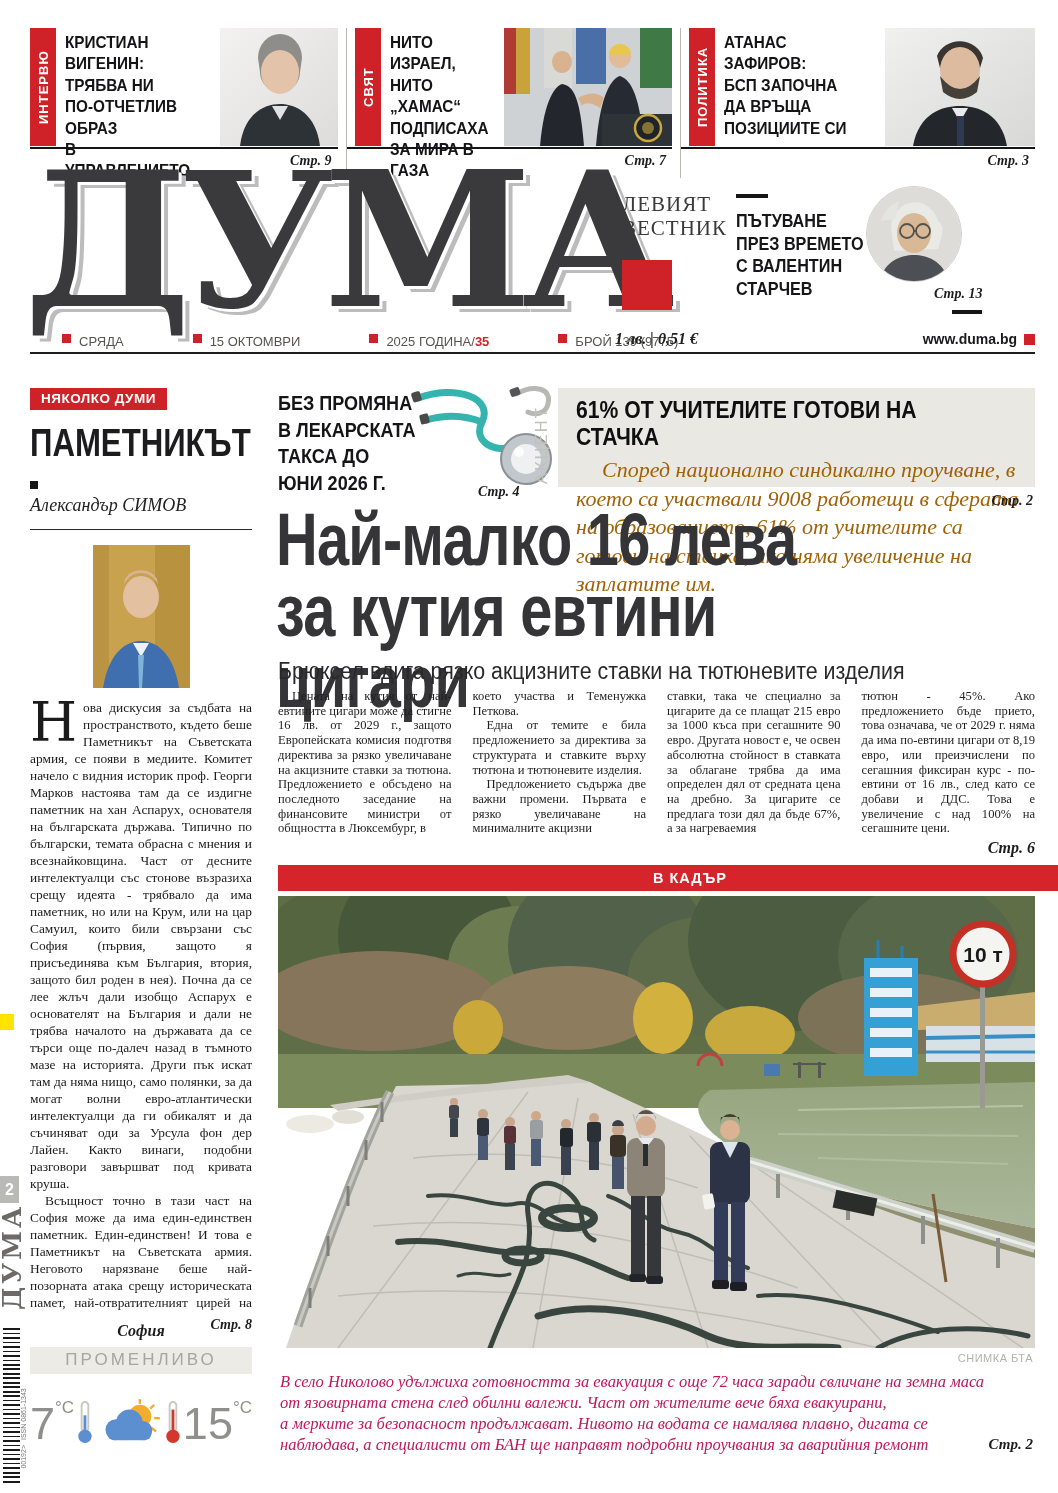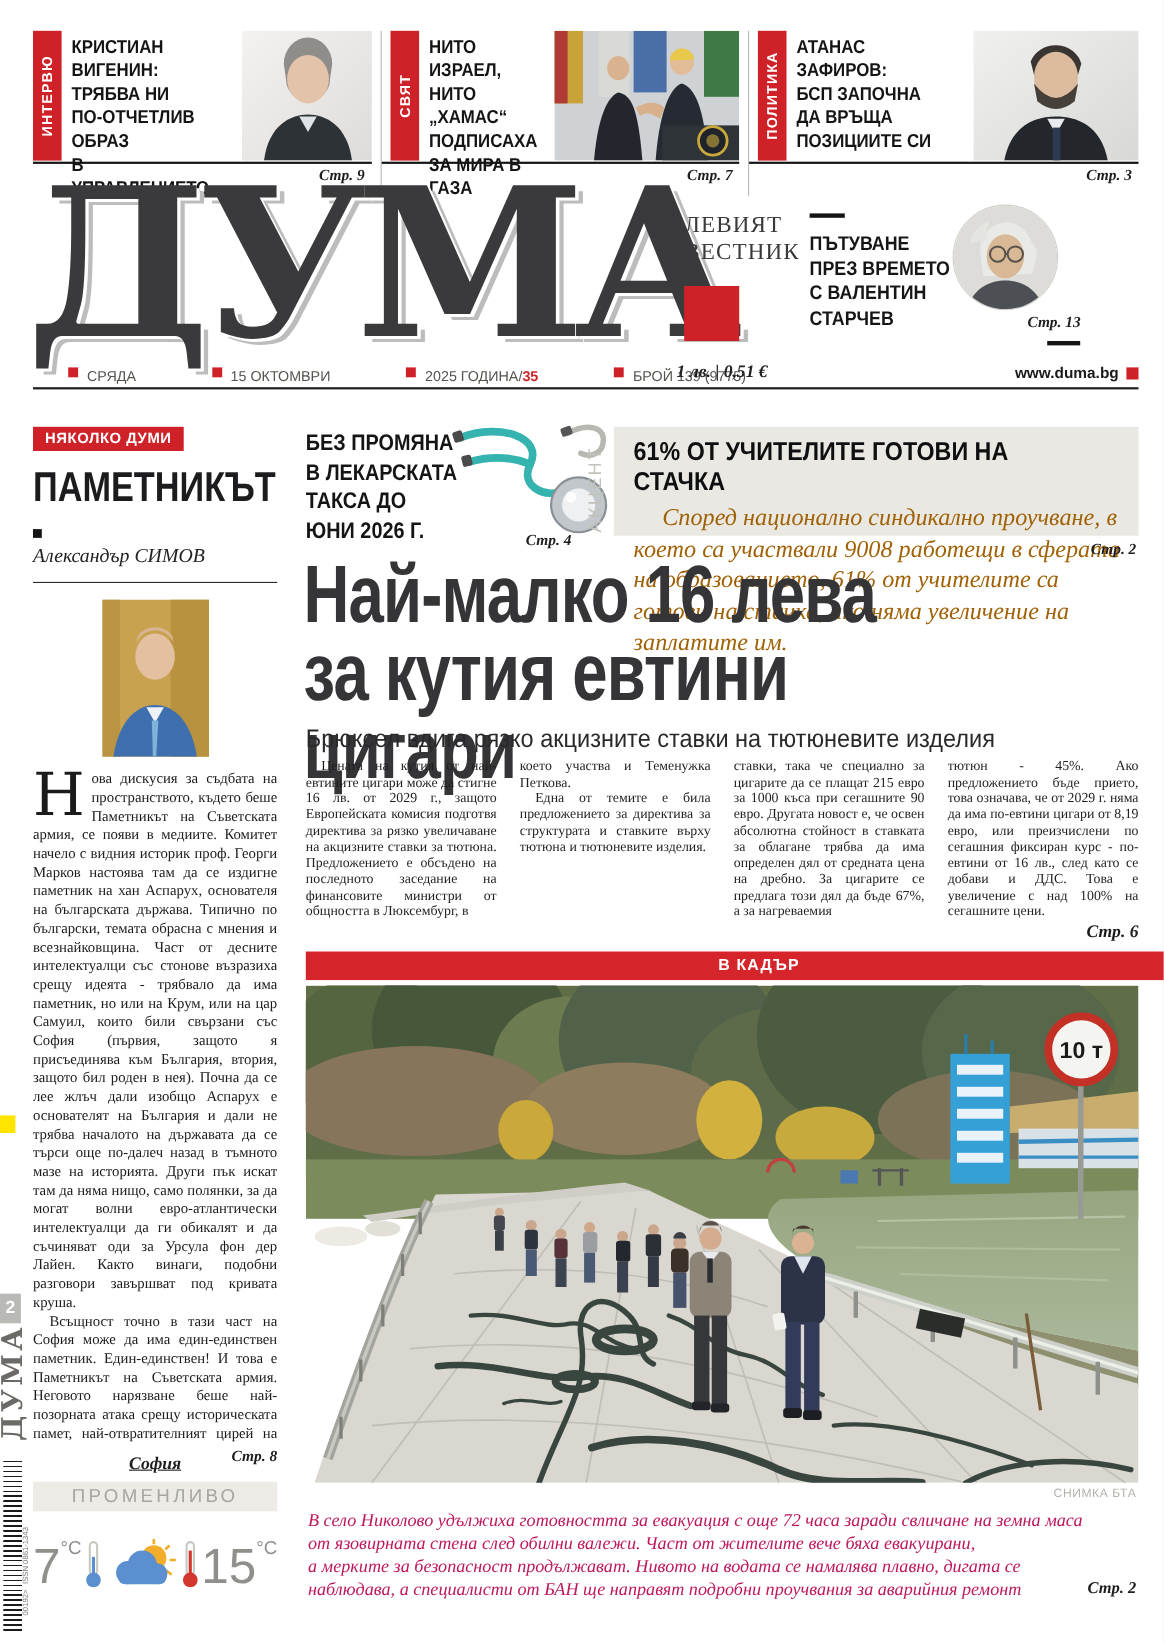--- a/index.html
+++ b/index.html
@@ -66,21 +66,21 @@
   #op-article{margin-top:11px;font-size:13.4px;line-height:17px;text-align:justify;
               height:612px;overflow:hidden;}
   #op-article .dropcap{float:left;font-family:"DejaVu Serif",serif;font-size:54px;line-height:42px;
                        padding:3px 6px 0 0;color:#1b1b1b;}
   #op-article p{margin:0;}
   #op-article p.ind{text-indent:15px;}
   #op-page{text-align:right;margin-top:6px;}
 
   
   #weather{left:30px;top:1322px;width:222px;}
-  #w-city{text-align:center;font-style:italic;font-weight:bold;font-size:16px;color:#1d1d1d;text-decoration:underline;}
+  #w-city{text-align:center;font-style:italic;font-weight:bold;font-size:16px;color:#1d1d1d;}
   #w-cond{margin-top:7px;background:#edebe6;color:#a6a6a0;font-family:"Liberation Sans",sans-serif;
           font-size:17px;letter-spacing:3px;text-align:center;padding:3px 0 4px;}
   #w-row{margin-top:24px;display:flex;align-items:center;justify-content:space-between;}
   .temp{font-family:"Liberation Sans",sans-serif;font-size:45px;color:#8f8f8b;line-height:1;}
   .temp .deg{font-size:17px;vertical-align:26px;}
 
   
   #edge-yellow{left:0;top:1014px;width:14px;height:16px;background:#ffe400;}
   #edge-pagebox{left:0;top:1176px;width:19px;height:27px;background:#b9b9b5;color:#fff;
                 font-family:"Liberation Sans",sans-serif;font-weight:bold;font-size:16px;
@@ -368,20 +368,21 @@
     <div id="lead-headline">Най-малко 16 лева
 за кутия евтини цигари</div>
     <div id="lead-subhead">Брюксел вдига рязко акцизните ставки на тютюневите изделия</div>
     <div id="lead-cols">
       <div class="col">
         <p class="ind">Цената на кутия от най-евтините цигари може да стигне 16 лв. от 2029 г., защото Европейската комисия подготвя директива за рязко увеличаване на акцизните ставки за тютюна. Предложението е обсъдено на последното заседание на финансовите министри от общността в Люксембург, в</p>
       </div>
       <div class="col">
         <p>което участва и Теменужка Петкова.</p>
         <p class="ind">Една от темите е била предложението за директива за структурата и ставките върху тютюна и тютюневите изделия.</p>
+        <p class="ind">Предложението съдържа две важни промени. Първата е рязко увеличаване на минималните акцизни</p>
       </div>
       <div class="col">
         <p>ставки, така че специално за цигарите да се плащат 215 евро за 1000 къса при сегашните 90 евро. Другата новост е, че освен абсолютна стойност в ставката за облагане трябва да има определен дял от средната цена на дребно. За цигарите се предлага този дял да бъде 67%, а за нагреваемия</p>
       </div>
       <div class="col">
         <p>тютюн - 45%. Ако предложението бъде прието, това означава, че от 2029 г. няма да има по-евтини цигари от 8,19 евро, или преизчислени по сегашния фиксиран курс - по-евтини от 16 лв., след като се добави и ДДС. Това е увеличение с над 100% на сегашните цени.</p>
         <div id="lead-page" class="pageref">Стр. 6</div>
       </div>
     </div>
 

